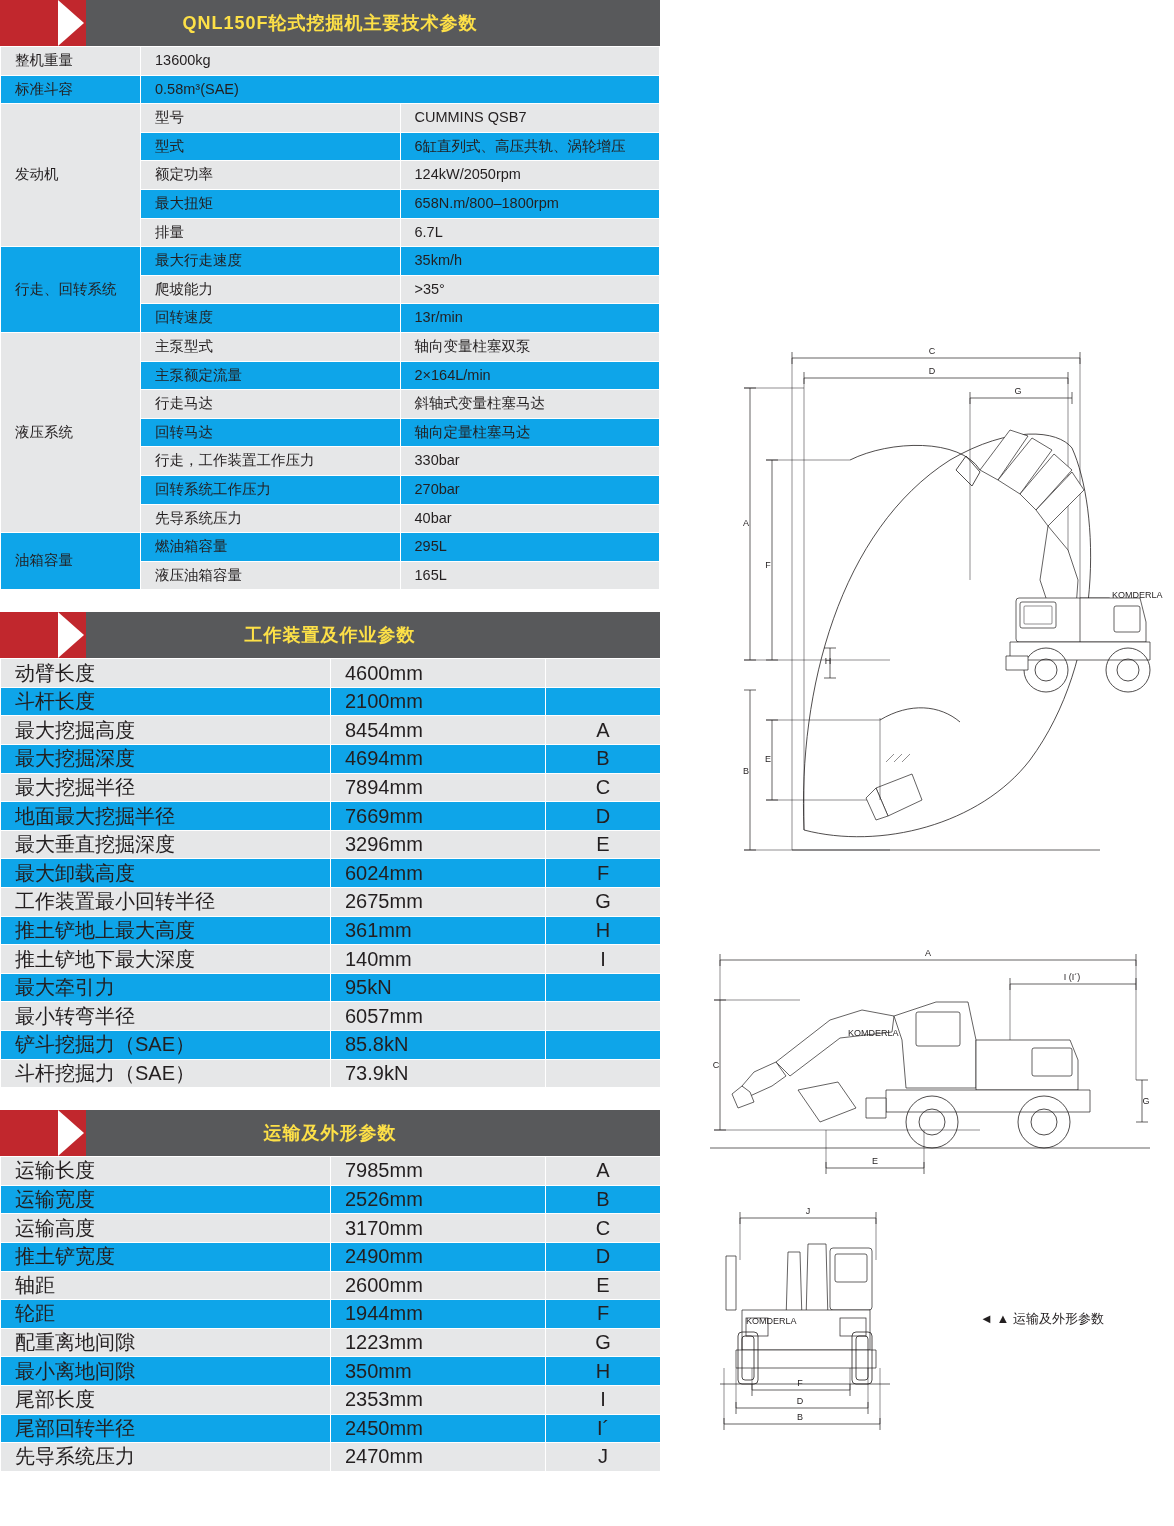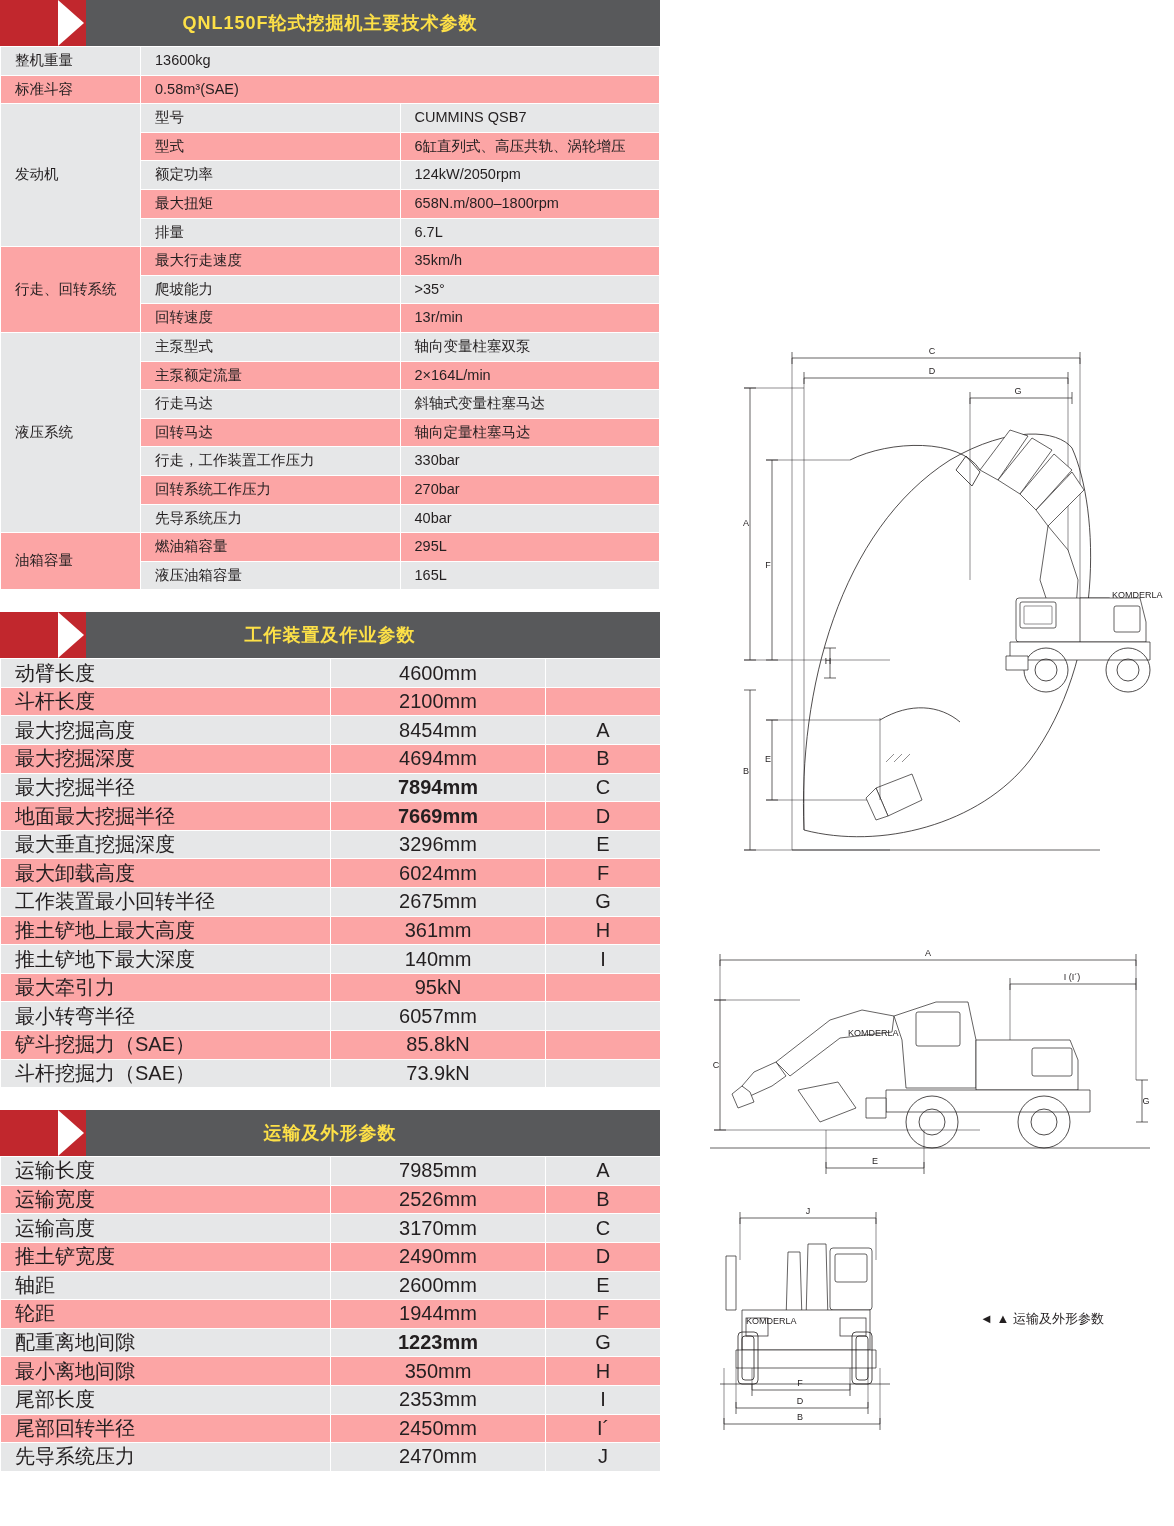--- a/index.html
+++ b/index.html
@@ -57,32 +57,32 @@
     padding-left: 45px;
   }
   table.spec td {
     border: 1px solid #ffffff;
     padding: 0 14px;
     height: 28.6px;
     vertical-align: middle;
     line-height: 1.2;
   }
   .bg-a { background: #e6e7e8; }
-  .bg-b { background: #fca5a5; }
+  .bg-b { background: #0ea5e9; }
   .c-label { width: 140px; }
   .c-sub   { width: 220px; }
   .c-val   { width: 300px; }
 
   
   table.work { width: 660px; border-collapse: collapse; table-layout: fixed; font-size: 20px; }
   table.work td { border: 1px solid #ffffff; height: 28.6px; padding: 0 14px; vertical-align: middle; }
   .w-name { width: 330px; }
-  .w-val  { width: 215px; text-align: center; }
+  .w-val  { width: 215px; }
   .w-code { width: 115px; text-align: center; }
-  .bold { font-weight: bold; }
+  .bold { font-weight: normal; }
 
   .gap { height: 22px; }
 
   
   .right-col { position: absolute; left: 680px; top: 0; width: 494px; height: 1526px; }
   .fig-caption {
     text-align: center;
     font-size: 13px;
     color: #231f20;
     margin-top: 6px;

